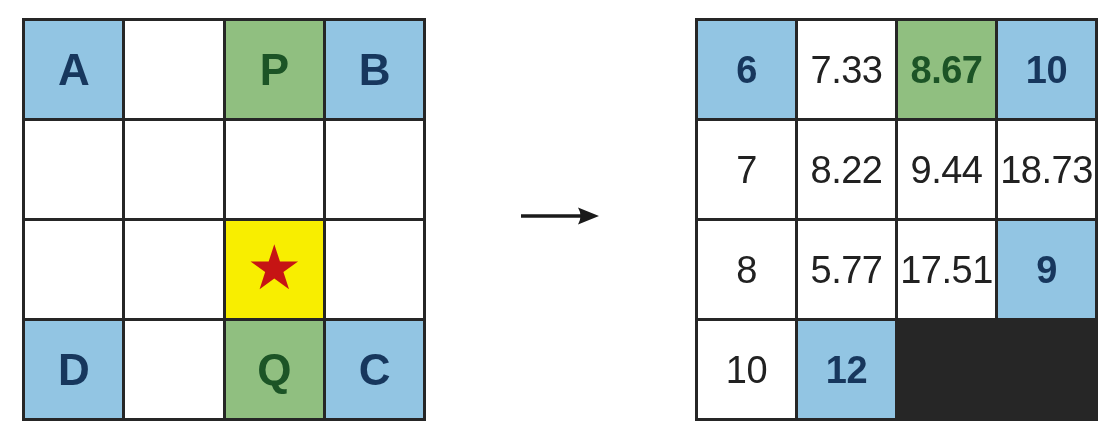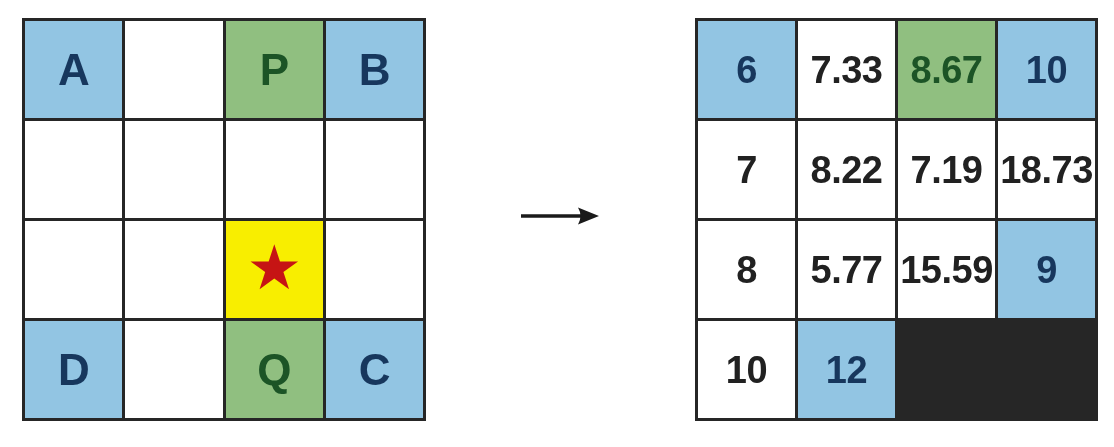--- a/index.html
+++ b/index.html
@@ -28,21 +28,21 @@
   .grid--letters { left: 22px;  top: 18px; width: 404px; height: 403px; font-size: 44px; }
   .grid--numbers { left: 695px; top: 18px; width: 403px; height: 403px; font-size: 38px; }
   .cell {
     display: flex;
     align-items: center;
     justify-content: center;
     line-height: 1;
     letter-spacing: -0.5px;
     user-select: none;
   }
-  .bg-white  { background: var(--cell-white, #fff);   color: var(--text-black, #212121); font-weight: 700; text-align: center; }
+  .bg-white  { background: var(--cell-white, #fff);   color: var(--text-black, #212121); font-weight: 400; text-align: center; }
   .bg-blue   { background: var(--cell-blue, #92c5e3); color: var(--text-navy, #17375d);  font-weight: 700; }
   .bg-green  { background: var(--cell-green,#90bf80); color: var(--text-green,#1c5426);  font-weight: 700; }
   .bg-yellow { background: var(--cell-yellow,#f8ee00);color: var(--text-red, #cb2500);   font-weight: 700; }
   .star {
     font-family: "DejaVu Sans", sans-serif;
     color: var(--star-red, #c61414);
     font-size: 62px;
     line-height: 1;
     transform: translateY(-2px);
     font-weight: 400;
@@ -90,23 +90,23 @@
     </svg>
   </div>
 
   <div class="grid grid--numbers">
       <div class="cell bg-blue">6</div>
       <div class="cell bg-white">7.33</div>
       <div class="cell bg-green">8.67</div>
       <div class="cell bg-blue">10</div>
       <div class="cell bg-white">7</div>
       <div class="cell bg-white">8.22</div>
-      <div class="cell bg-white">7.19</div>
+      <div class="cell bg-white">9.44</div>
       <div class="cell bg-white">18.73</div>
       <div class="cell bg-white">8</div>
       <div class="cell bg-white">5.77</div>
-      <div class="cell bg-white">15.59</div>
+      <div class="cell bg-white">17.51</div>
       <div class="cell bg-blue">9</div>
       <div class="cell bg-white">10</div>
       <div class="cell bg-blue">12</div>
     </div>
 
 </div>
 
 </body></html>

